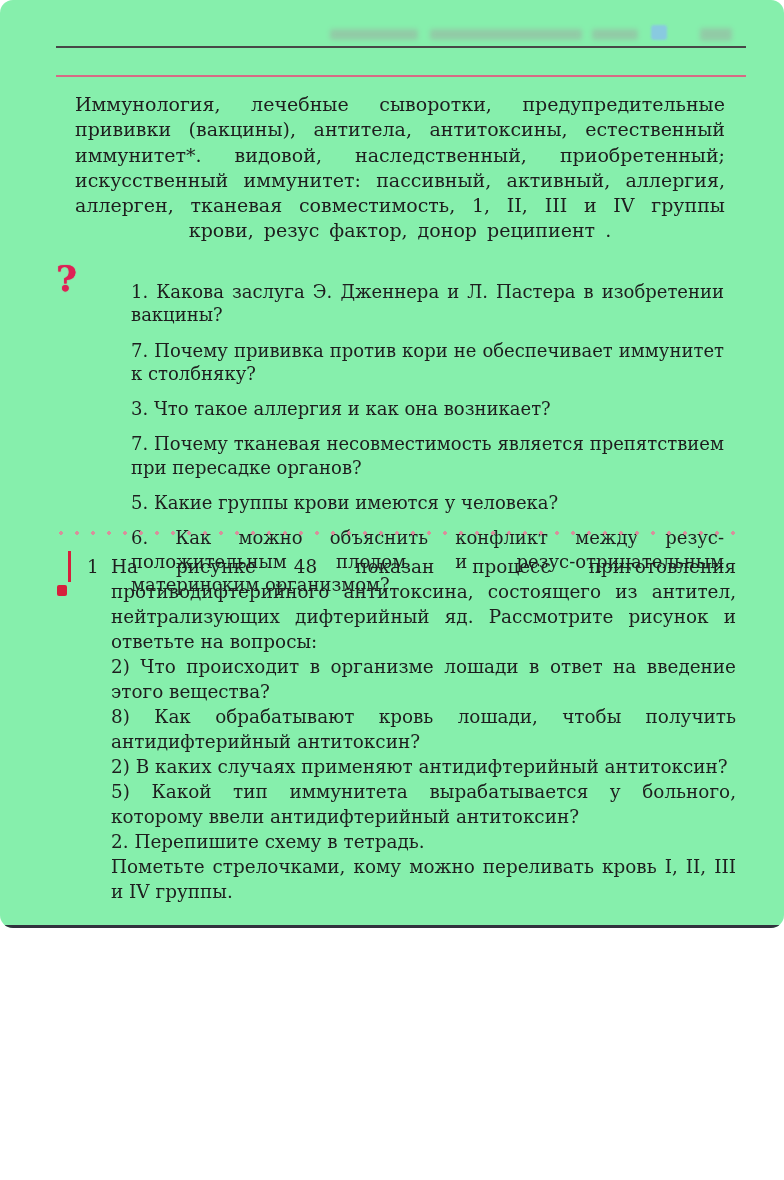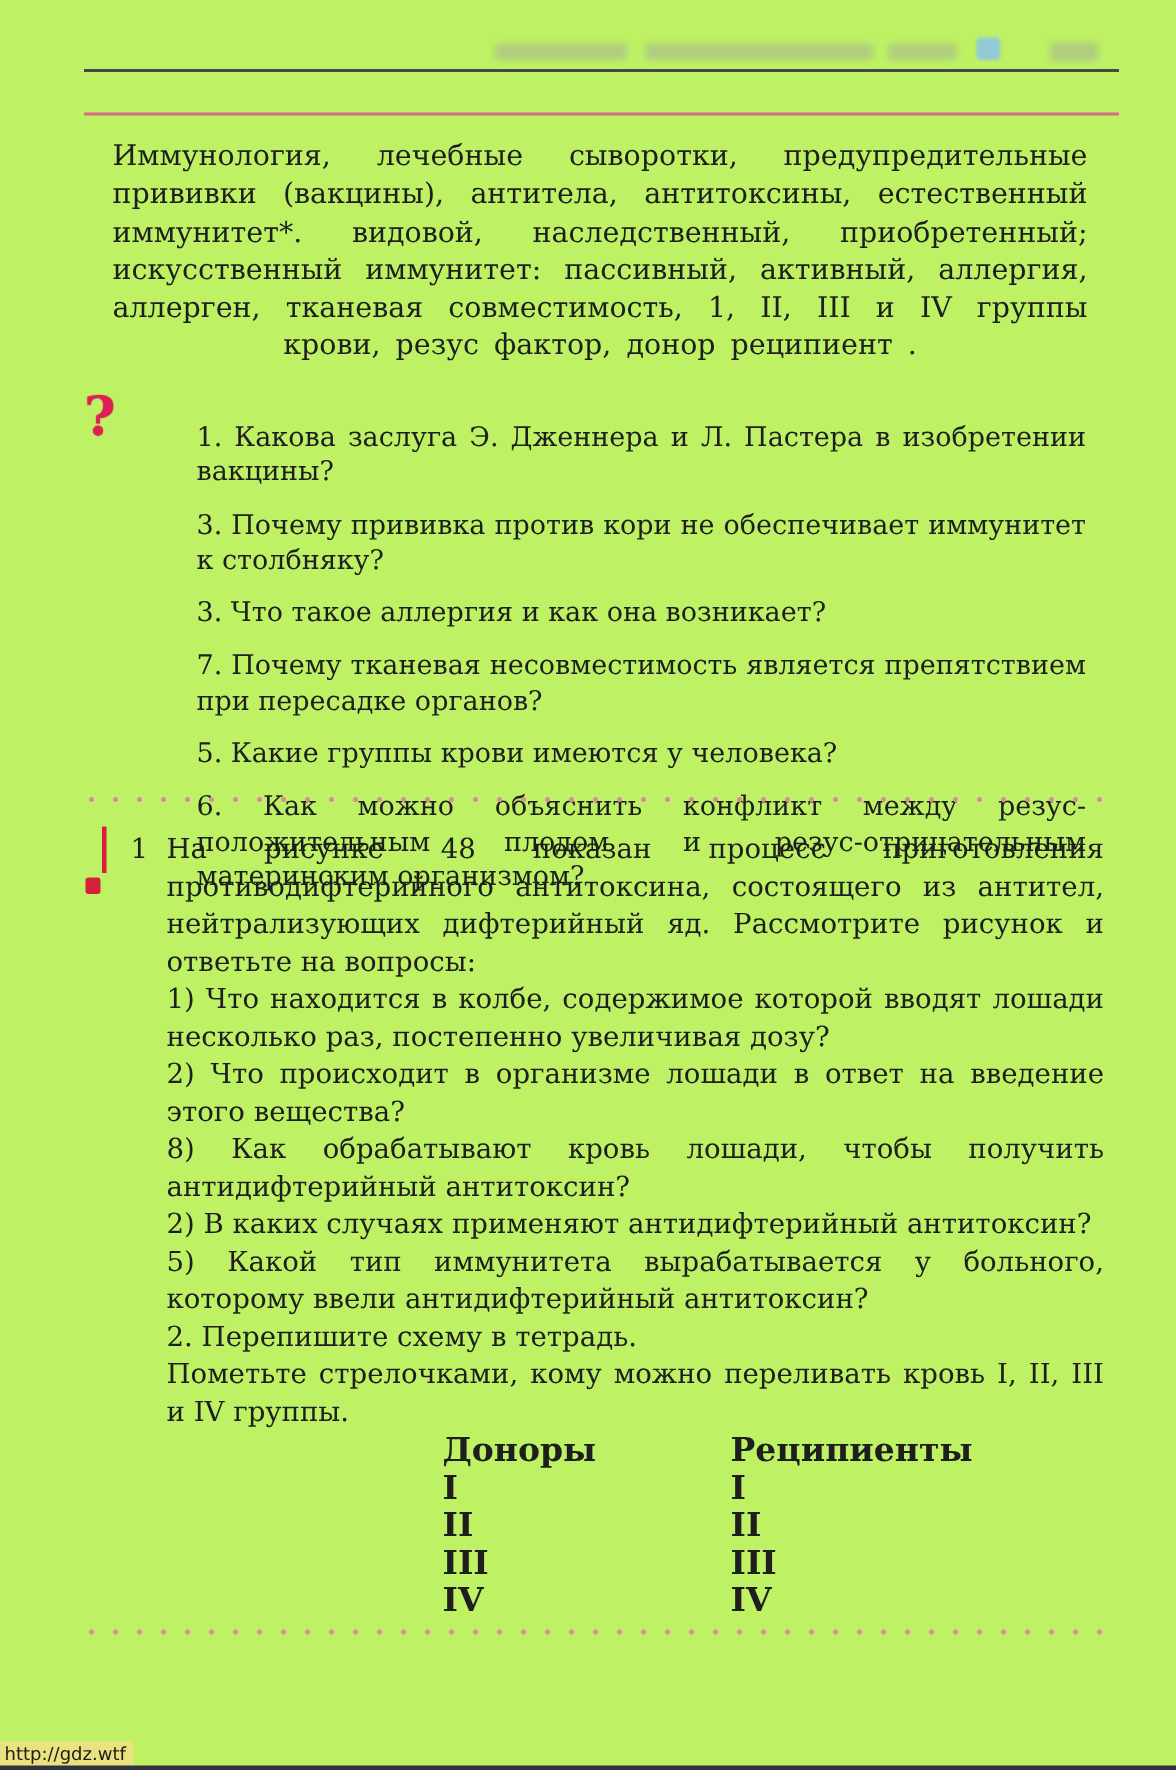--- a/index.html
+++ b/index.html
@@ -1,20 +1,21 @@
 <!DOCTYPE html>
 <html><head>
 <meta charset="utf-8">
 <style>
   html,body{margin:0;padding:0;}
   .page{
-    position:relative; width:784px; height:1180px;
-    background:#bef264; overflow:hidden;
+    position:relative; width:784px; height:928px;
+    background:#86efac; overflow:hidden;
     font-family:"DejaVu Serif","Liberation Serif",serif;
     color:#1e1e1e;
+    border-radius:13px;
   }
   
   .hstrip{position:absolute; background:#a0a0a0; border-radius:2px; filter:blur(2.5px); opacity:.45;}
   .hblue{position:absolute; left:651px; top:25px; width:16px; height:15px; background:#8ac4ea; border-radius:3px; filter:blur(1.2px); opacity:.85;}
   .top-rule{position:absolute; top:46px; left:56px; width:690px; height:2px; background:#474747;}
   .pink-rule{position:absolute; top:75px; left:56px; width:690px; height:2px; background:#d76a85;}
 
   .vocab{
     position:absolute; top:92px; left:75px; width:650px;
     font-size:19px; line-height:25.3px; word-spacing:4px;
@@ -75,39 +76,38 @@
     <div class="hstrip" style="left:700px; top:28px; width:32px; height:13px;"></div>
   </div>
   <div class="top-rule"></div>
   <div class="pink-rule"></div>
 
   <div class="vocab">Иммунология, лечебные сыворотки, предупредительные прививки (вакцины), антитела, антитоксины, естественный иммунитет*. видовой, наследственный, приобретенный; искусственный иммунитет: пассивный, активный, аллергия, аллерген, тканевая совместимость, 1, II, III и IV группы крови, резус фактор, донор реципиент .</div>
 
   <div class="q-icon">?</div>
   <div class="questions">
     <div class="q-item">1. Какова заслуга Э. Дженнера и Л. Пастера в изобретении вакцины?</div>
-    <div class="q-item">3. Почему прививка против кори не обеспечивает иммунитет к столбняку?</div>
+    <div class="q-item">7. Почему прививка против кори не обеспечивает иммунитет к столбняку?</div>
     <div class="q-item">3. Что такое аллергия и как она возникает?</div>
     <div class="q-item">7. Почему тканевая несовместимость является препятствием при пересадке органов?</div>
     <div class="q-item">5. Какие группы крови имеются у человека?</div>
     <div class="q-item">6. Как можно объяснить конфликт между резус-положительным плодом и резус-отрицательным материнским организмом?</div>
   </div>
 
   <div class="dotted dotted-1"></div>
 
   <div class="excl-icon">
     <div class="excl-bar"></div>
     <div class="excl-dot"></div>
   </div>
   <div class="task">
     <p style="position:relative;">
       <span class="task-number">1</span>
       <span>На рисунке 48 показан процесс приготовления противодифтерийного антитоксина, состоящего из антител, нейтрализующих дифтерийный яд. Рассмотрите рисунок и ответьте на вопросы:</span>
     </p>
-    <p>1) Что находится в колбе, содержимое которой вводят лошади несколько раз, постепенно увеличивая дозу?</p>
     <p>2) Что происходит в организме лошади в ответ на введение этого вещества?</p>
     <p>8) Как обрабатывают кровь лошади, чтобы получить антидифтерийный антитоксин?</p>
     <p>2) В каких случаях применяют антидифтерийный антитоксин?</p>
     <p>5) Какой тип иммунитета вырабатывается у больного, которому ввели антидифтерийный антитоксин?</p>
     <p>2. Перепишите схему в тетрадь.</p>
     <p>Пометьте стрелочками, кому можно переливать кровь I, II, III и IV группы.</p>
   </div>
 
   <div class="btable">
     <div class="bcol">

